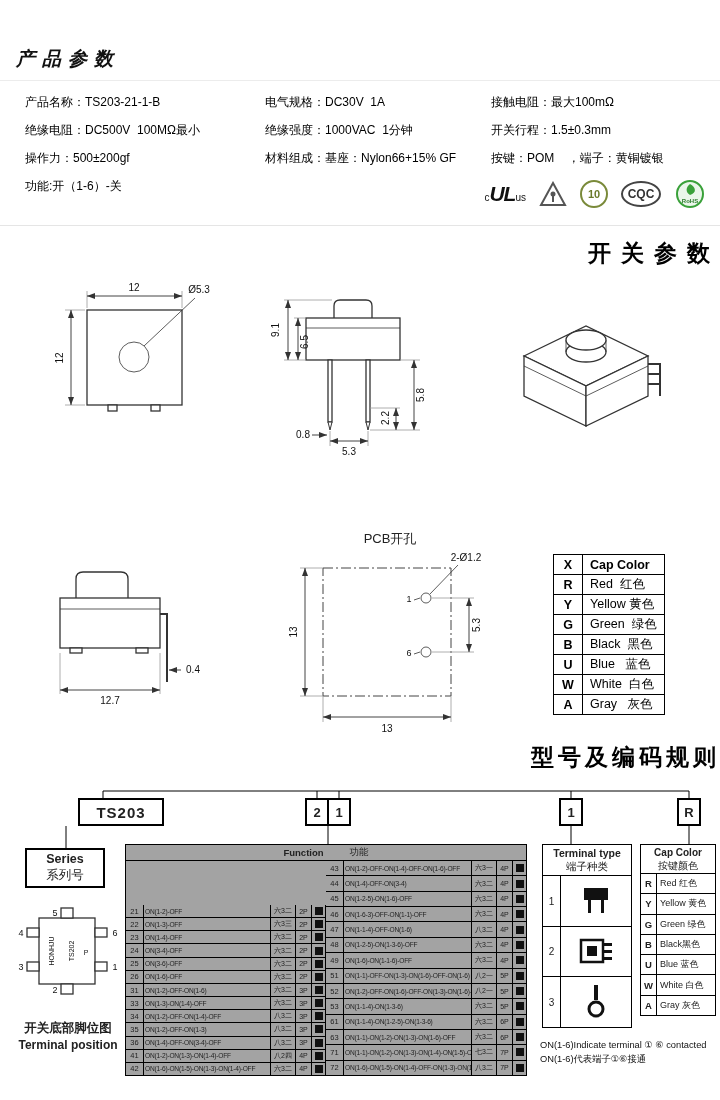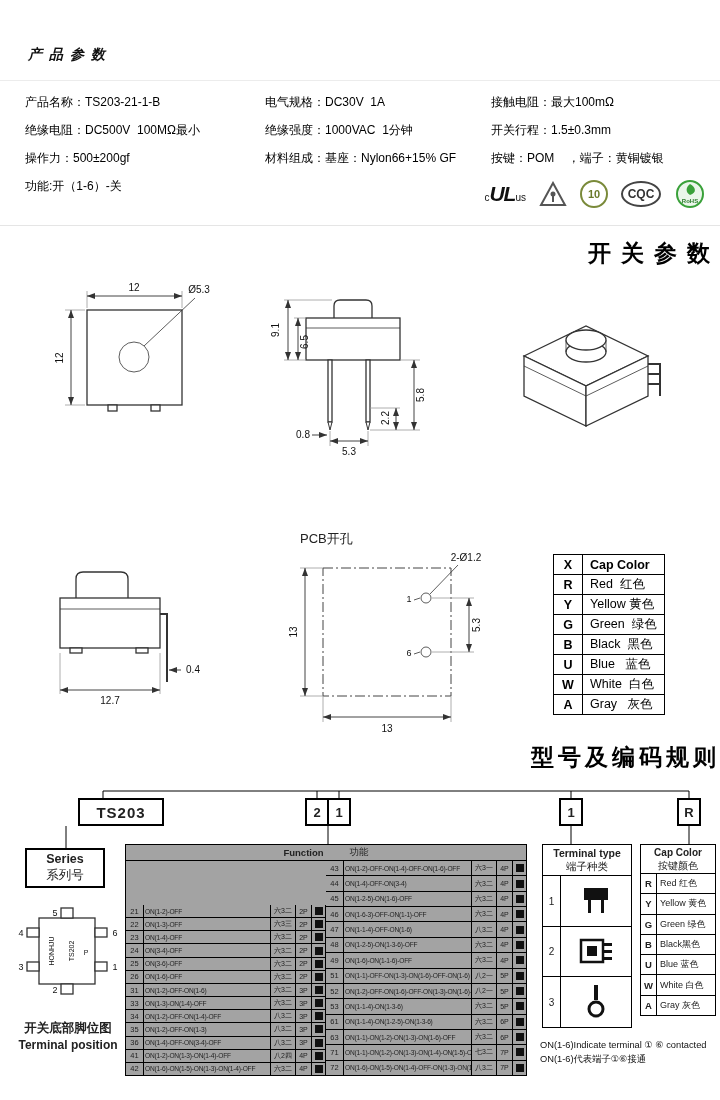--- a/index.html
+++ b/index.html
@@ -10,22 +10,22 @@
   .topbar{position:absolute;top:0;left:0;right:0;height:34px;background:#f7f7f7;
     border-bottom:1px solid #e2e2e2;display:flex;align-items:center;padding-left:12px;box-sizing:border-box;}
   .brand-label{font-size:12px;color:#666;}
   .brand-name{font-size:12px;color:#3a5fae;text-decoration:none;margin-right:10px;cursor:pointer;}
   .follow-btn{display:inline-flex;align-items:center;gap:4px;background:#e33e3e;color:#fff;
     font-size:12px;height:20px;padding:0 10px;border-radius:3px;cursor:pointer;}
   .heart{font-size:11px;line-height:1;}
 
   
   .params-sec{position:absolute;top:34px;left:0;right:0;height:192px;border-bottom:1px solid #e5e5e5;box-sizing:border-box;}
-  .param-title{position:absolute;top:12px;left:28px;font-family:"DejaVu Serif","Liberation Serif",serif;
-    font-style:italic;font-weight:bold;font-size:14px;letter-spacing:7px;color:#111;}
+  .param-title{position:absolute;top:12px;left:16px;font-family:"DejaVu Serif","Liberation Serif",serif;
+    font-style:italic;font-weight:bold;font-size:19px;letter-spacing:7px;color:#111;}
   .param-rule{position:absolute;top:46px;left:0;right:0;border-top:1px solid #ececec;}
   .param-grid{position:absolute;top:54px;left:25px;right:8px;display:grid;
     grid-template-columns:240px 226px 1fr;grid-auto-rows:28px;align-items:center;
     font-size:12px;color:#000000;}
   .param-cell{white-space:pre;overflow:hidden;}
   .certs{position:absolute;right:14px;top:138px;height:44px;display:flex;align-items:center;gap:13px;}
   .cert-ul{display:flex;align-items:baseline;color:#111;}
   .ul-c{font-size:10px;}
   .ul-main{font-size:21px;font-weight:bold;font-style:italic;letter-spacing:-1px;}
   .ul-us{font-size:10px;}
@@ -37,21 +37,21 @@
   
   .big-title{position:absolute;left:0;right:0;text-align:right;font-weight:bold;color:#000;}
   .t1{top:238px;font-size:23px;letter-spacing:10px;}
   .t2{top:742px;font-size:23px;letter-spacing:4px;}
 
   
   .draw-row1{position:absolute;top:278px;left:0;right:0;height:210px;display:flex;
     justify-content:center;align-items:flex-start;gap:26px;}
   .draw-row2{position:absolute;top:518px;left:0;right:0;height:222px;}
   .sideview{position:absolute;left:18px;top:34px;}
-  .pcb-title{position:absolute;left:300px;top:12px;width:180px;text-align:left;font-size:13px;color:#222;}
+  .pcb-title{position:absolute;left:300px;top:12px;width:180px;text-align:center;font-size:13px;color:#222;}
   .pcbsvg{position:absolute;left:268px;top:28px;}
   .captable{position:absolute;left:553px;top:36px;border-collapse:collapse;font-size:12.5px;color:#000;background:#fff;}
   .captable td{border:1px solid #000;padding:1px 7px;height:17px;white-space:pre;}
   .captable td.k{width:20px;text-align:center;font-weight:bold;padding:1px 4px;}
   .captable tr.hd td{font-weight:bold;}
 
   
   svg text{font-family:"Liberation Sans","DejaVu Sans",sans-serif;fill:#111;}
   .dim{font-size:10px;}
   .pn{font-size:9px;}

